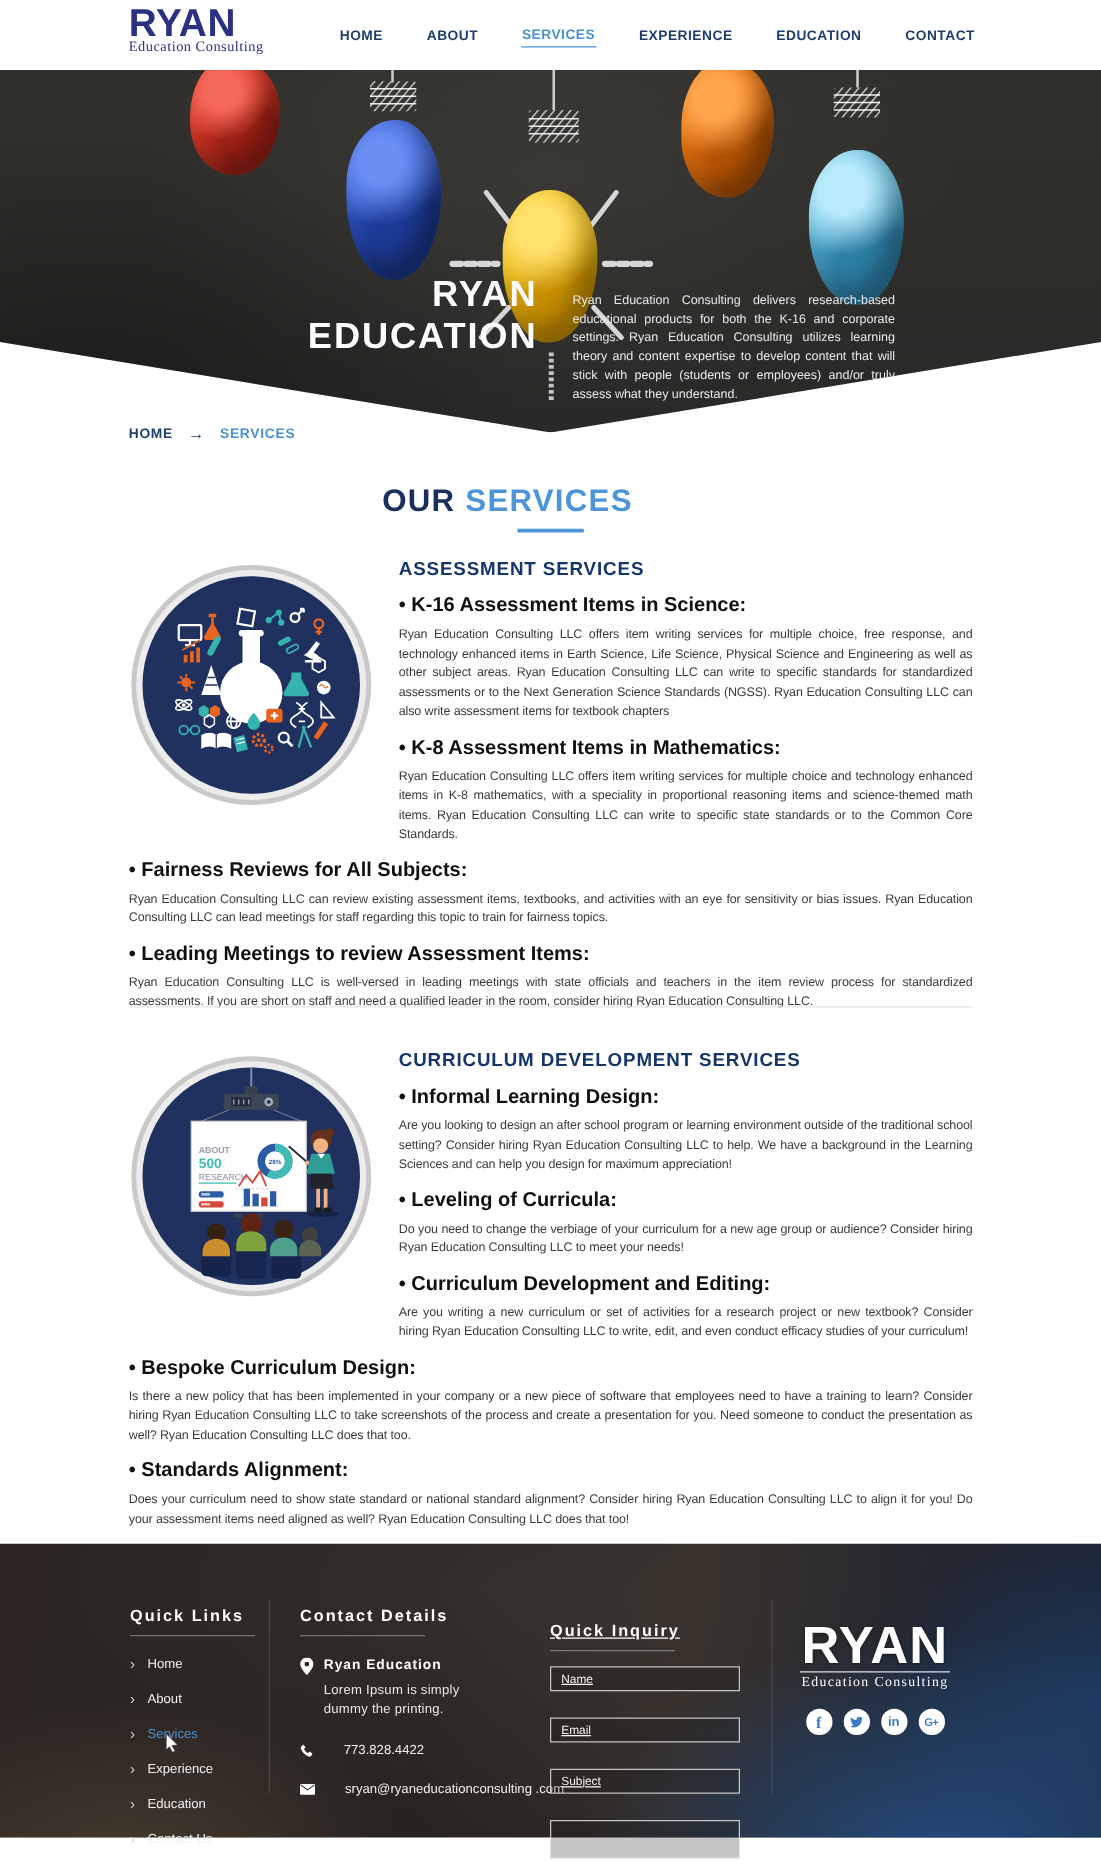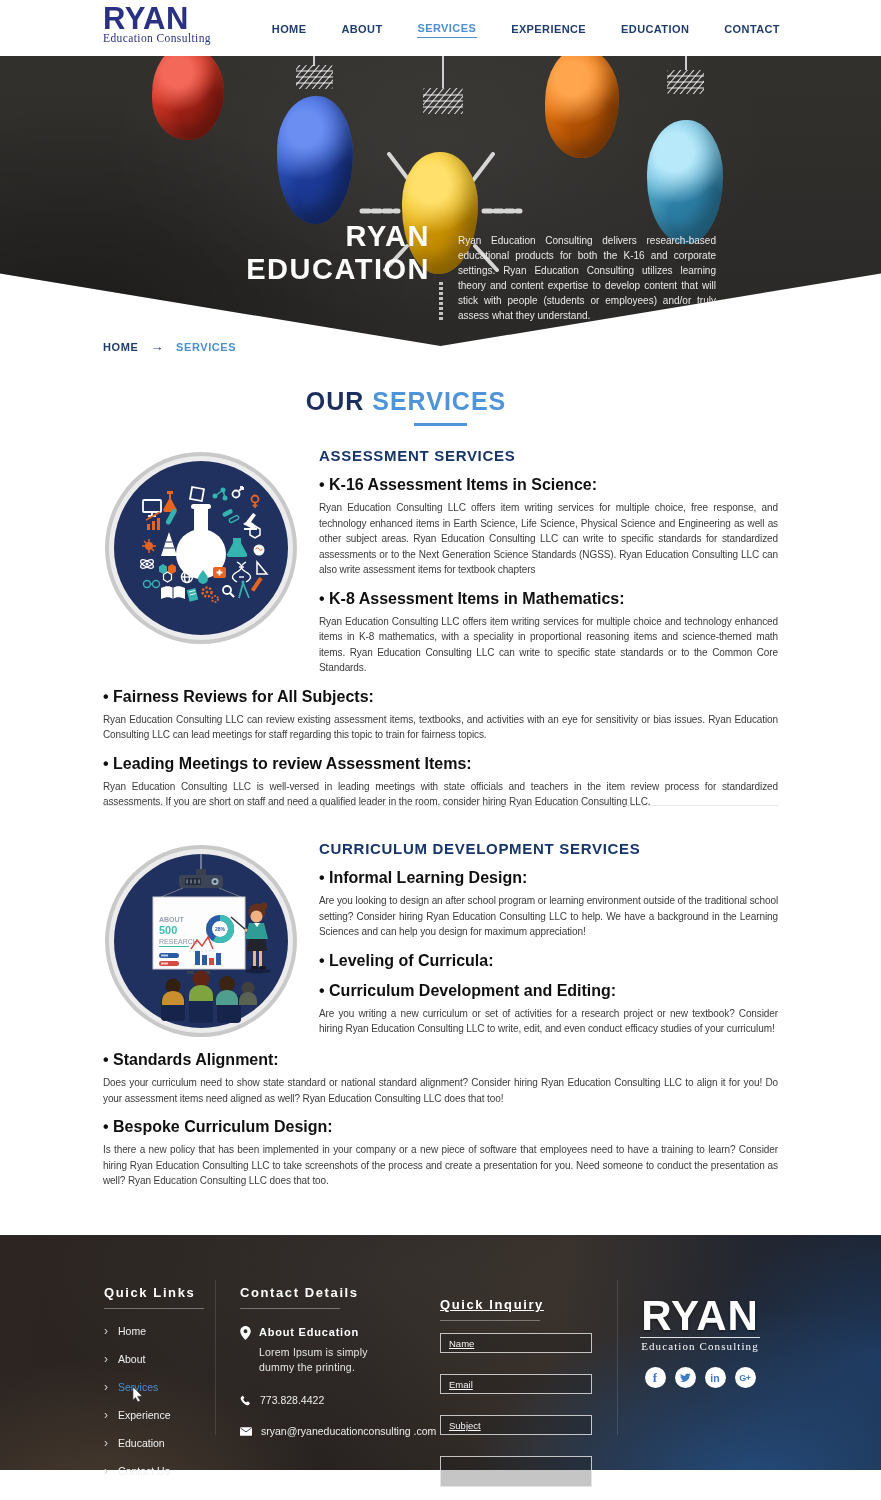--- a/index.html
+++ b/index.html
@@ -90,21 +90,21 @@
 .fcol-h { font-size:13px; font-weight:bold; color:#fff; letter-spacing:1.6px; }
 .fcol-h-line { width:100px; height:1px; background:rgba(255,255,255,.35); margin-top:8px; }
 .ql-item { position:relative; display:flex; align-items:center; gap:10px; margin-top:16px;
   font-size:10.5px; color:#f0f0f0; cursor:pointer; }
 .ql-bullet { color:#cfcfcf; font-size:12px; line-height:10px; }
 .ql-item.active .ql-label { color:#4a90d2; }
 .cursor-glyph { position:absolute; left:28px; top:6px; }
 .c-org { display:flex; gap:8px; align-items:flex-start; margin-top:17px;
   font-size:11px; font-weight:bold; letter-spacing:.8px; }
 .c-addr { margin:5px 0 0 19px; width:118px; font-size:10.5px; color:#e6e6e6; line-height:15px; font-weight:normal; letter-spacing:.2px; }
-.c-row { display:flex; gap:9px; align-items:center; margin-top:19px; font-size:10.5px; color:#eee; }
+.c-row { display:flex; gap:24px; align-items:center; margin-top:19px; font-size:10.5px; color:#eee; }
 .inq-form { margin-top:12px; }
 .inq-form input, .inq-form textarea { display:block; width:152px; height:20px; margin-bottom:21px;
   background:rgba(25,25,25,.25); border:1px solid rgba(235,235,235,.8); color:#fff;
   font-size:9.5px; padding:3px 8px; font-family:"Liberation Sans",sans-serif; resize:none; }
 .inq-form textarea { height:31px; }
 .inq-form input::placeholder, .inq-form textarea::placeholder { color:#f2f2f2; opacity:1; }
 .read-more { margin-top:6px; width:86px; height:25px; border:none; border-radius:13px; background:#fff;
   color:#1c3a6b; font-weight:bold; font-size:10px; letter-spacing:.6px; cursor:pointer;
   font-family:"Liberation Sans",sans-serif; }
 .fbrand { text-align:center; width:120px; }
@@ -411,35 +411,36 @@
         </svg>
       </div>
       <div class="sec-right">
         <h2 class="sec-h">CURRICULUM DEVELOPMENT SERVICES</h2>
         <div>
           <div class="item-t">• Informal Learning Design:</div>
           <p class="item-b">Are you looking to design an after school program or learning environment outside of the traditional school setting? Consider hiring Ryan Education Consulting LLC to help. We have a background in the Learning Sciences and can help you design for maximum appreciation!</p>
         </div>
         <div>
           <div class="item-t">• Leveling of Curricula:</div>
+          <p class="item-b">Do you need to change the verbiage of your curriculum for a new age group or audience? Consider hiring Ryan Education Consulting LLC to meet your needs!</p>
         </div>
         <div>
           <div class="item-t">• Curriculum Development and Editing:</div>
           <p class="item-b">Are you writing a new curriculum or set of activities for a research project or new textbook? Consider hiring Ryan Education Consulting LLC to write, edit, and even conduct efficacy studies of your curriculum!</p>
         </div>
       </div>
     </div>
     <div class="full">
       <div>
+        <div class="item-t">• Bespoke Curriculum Design:</div>
+        <p class="item-b">Is there a new policy that has been implemented in your company or a new piece of software that employees need to have a training to learn? Consider hiring Ryan Education Consulting LLC to take screenshots of the process and create a presentation for you. Need someone to conduct the presentation as well? Ryan Education Consulting LLC does that too.</p>
+      </div>
+      <div>
         <div class="item-t">• Standards Alignment:</div>
         <p class="item-b">Does your curriculum need to show state standard or national standard alignment? Consider hiring Ryan Education Consulting LLC to align it for you! Do your assessment items need aligned as well? Ryan Education Consulting LLC does that too!</p>
-      </div>
-      <div>
-        <div class="item-t">• Bespoke Curriculum Design:</div>
-        <p class="item-b">Is there a new policy that has been implemented in your company or a new piece of software that employees need to have a training to learn? Consider hiring Ryan Education Consulting LLC to take screenshots of the process and create a presentation for you. Need someone to conduct the presentation as well? Ryan Education Consulting LLC does that too.</p>
       </div>
     </div>
   </section>
 
   <footer class="footer">
     <div class="vdiv" style="left:215px"></div>
     <div class="vdiv" style="left:617px"></div>
 
     <div class="fcol" style="left:104px; top:50px;">
       <div class="fcol-h">Quick Links</div>
@@ -473,21 +474,21 @@
       </div>
     </div>
 
     <div class="fcol" style="left:240px; top:50px;">
       <div class="fcol-h">Contact Details</div>
       <div class="fcol-h-line"></div>
       <div class="c-org">
         <svg width="11" height="14" viewBox="0 0 12 16">
           <path d="M6 0C2.7 0 0 2.7 0 6c0 4.5 6 10 6 10s6-5.5 6-10C12 2.7 9.3 0 6 0zm0 8.2A2.2 2.2 0 1 1 6 3.8a2.2 2.2 0 0 1 0 4.4z" fill="#fff"></path>
         </svg>
-        <span>About Education</span>
+        <span>Ryan Education</span>
       </div>
       <div class="c-addr">Lorem Ipsum is simply dummy  the printing.</div>
       <div class="c-row">
         <svg width="11" height="11" viewBox="0 0 12 12">
           <path d="M2.6.6l2.2 2.2L3.5 4.5c.7 1.6 1.9 2.8 3.5 3.5l1.7-1.3 2.2 2.2-1.2 1.7c-.5.6-1.3.9-2.1.6C4.5 10.1 1.9 7.5.8 4.4c-.3-.8 0-1.6.6-2.1z" fill="#fff"></path>
         </svg>
         <span>773.828.4422</span>
       </div>
       <div class="c-row">
         <svg width="12" height="9" viewBox="0 0 14 10">

